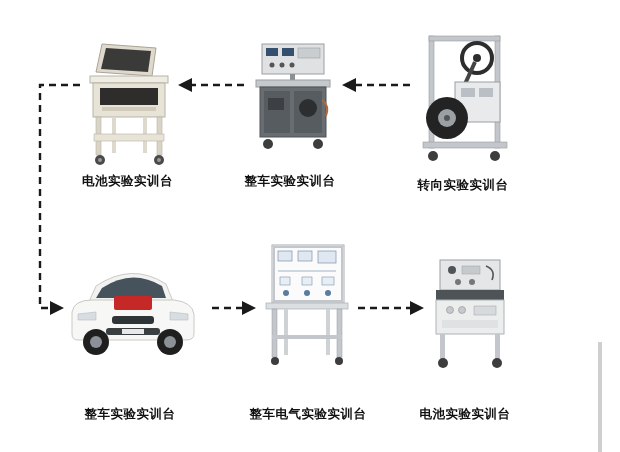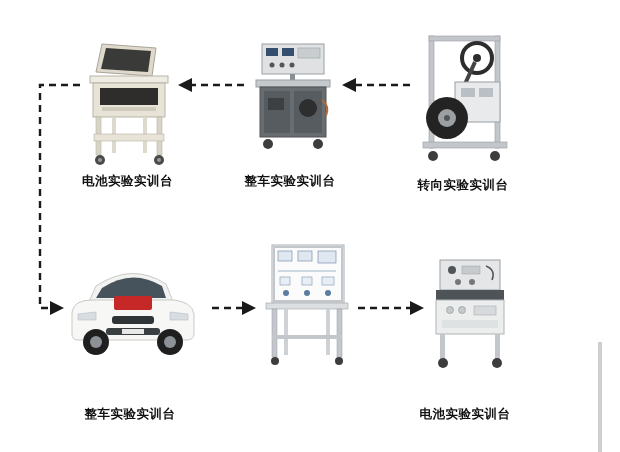--- a/index.html
+++ b/index.html
@@ -182,17 +182,18 @@
       <rect x="67" y="76" width="5" height="26" fill="#c3c7cb"></rect>
       <circle cx="15" cy="105" r="5" fill="#3d3d3d"></circle>
       <circle cx="69" cy="105" r="5" fill="#3d3d3d"></circle>
     </svg>
   </div>
 
   <div class="node-label" style="left:60px;top:173px;width:135px;">电池实验实训台</div>
   <div class="node-label" style="left:225px;top:173px;width:130px;">整车实验实训台</div>
   <div class="node-label" style="left:398px;top:177px;width:130px;">转向实验实训台</div>
   <div class="node-label" style="left:65px;top:406px;width:130px;">整车实验实训台</div>
+  <div class="node-label" style="left:238px;top:406px;width:140px;">整车电气实验实训台</div>
   <div class="node-label" style="left:400px;top:406px;width:130px;">电池实验实训台</div>
 
   <div class="page-edge"></div>
 
 </div>
 
 </body></html>

